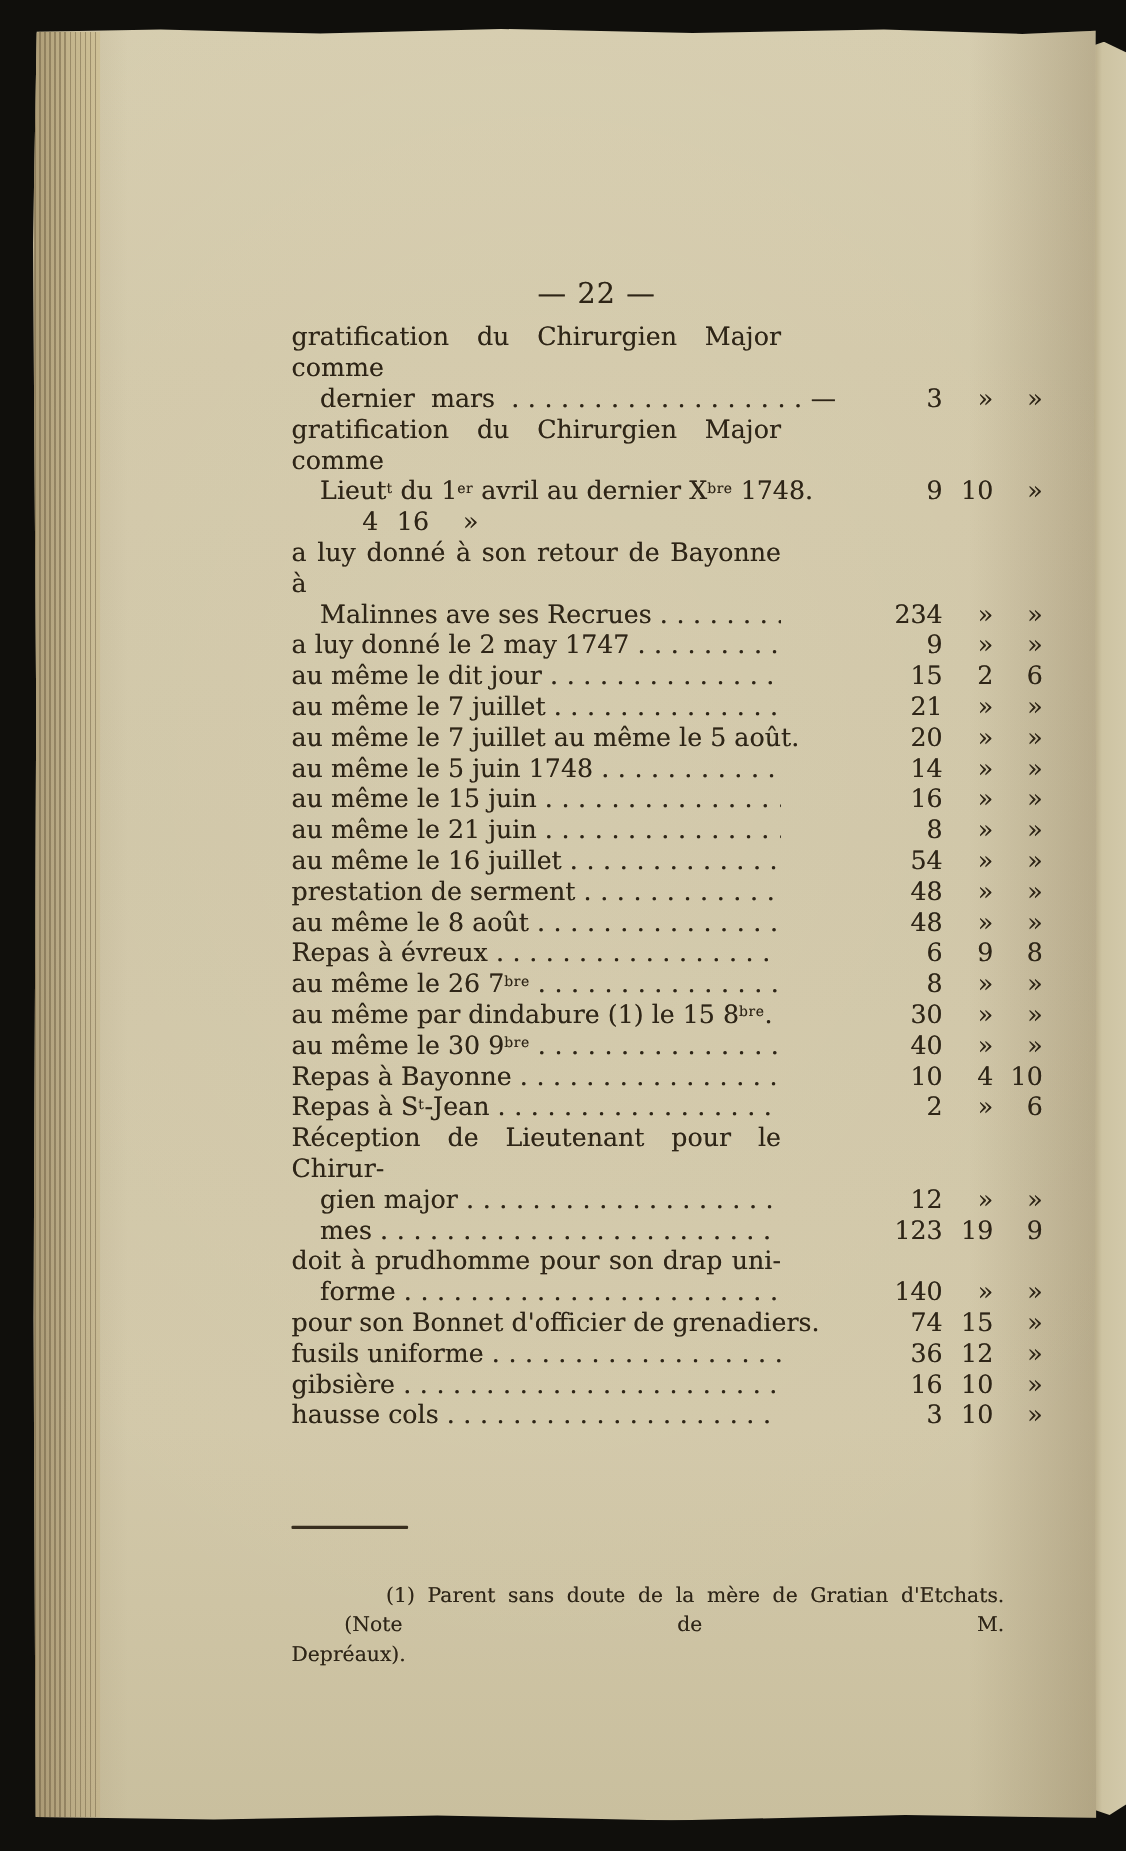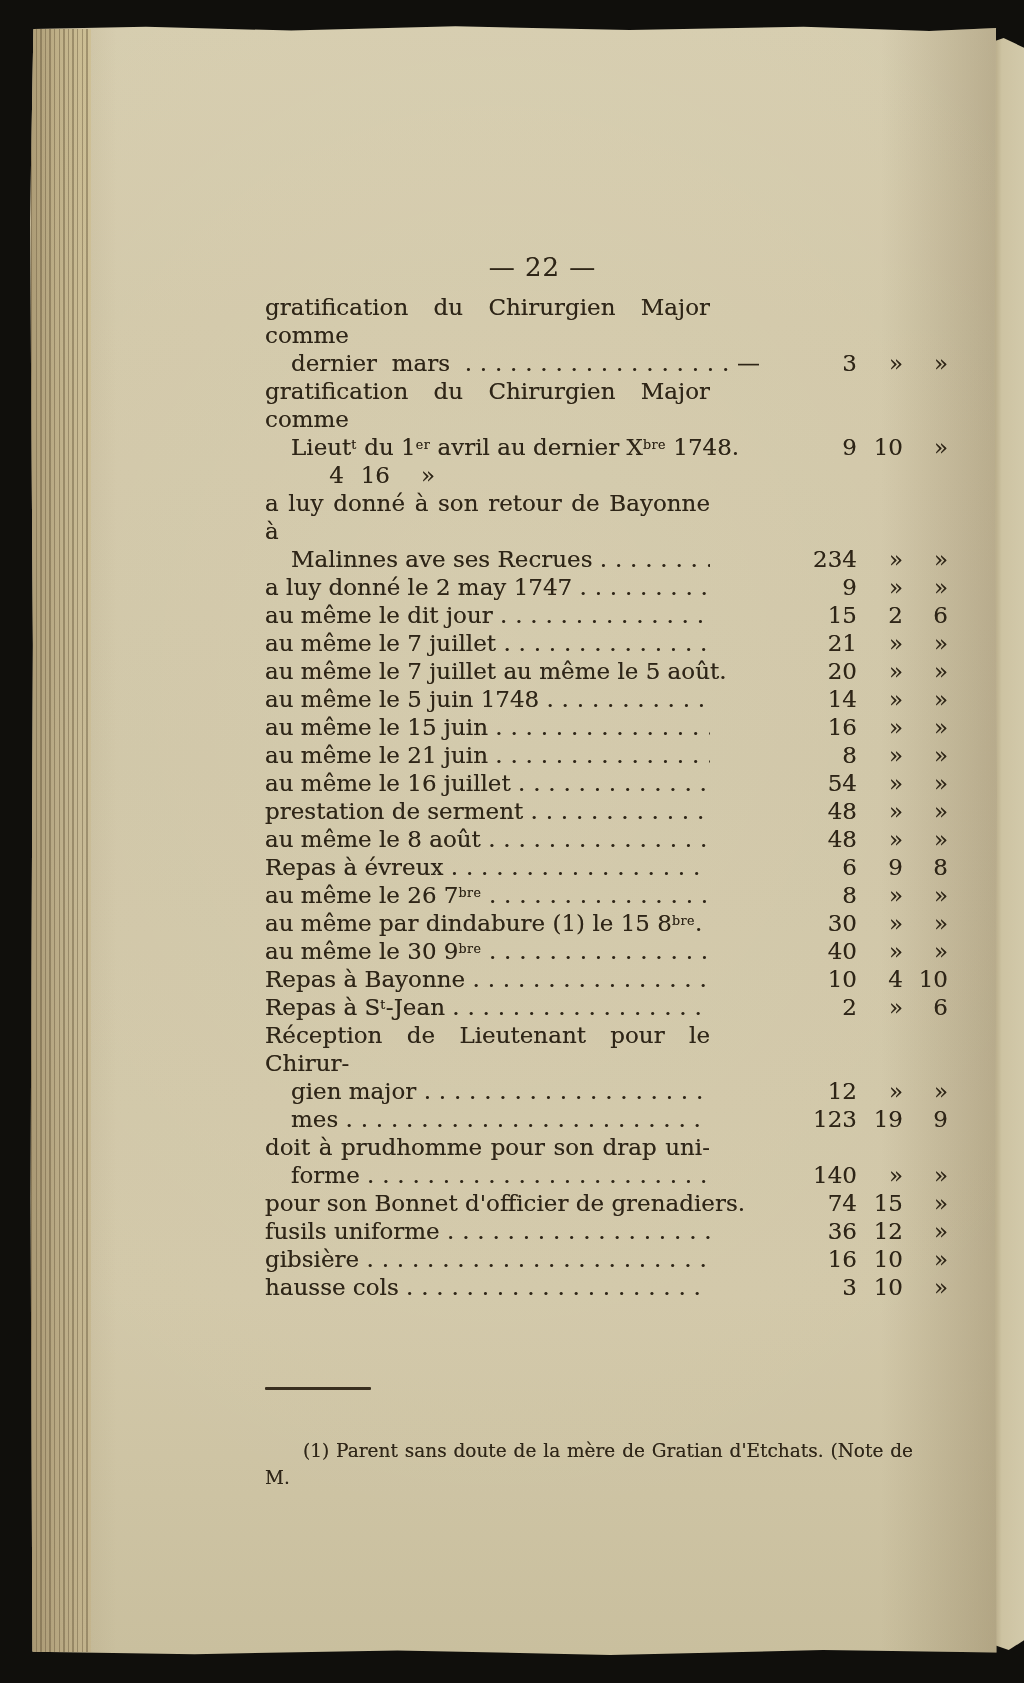--- a/index.html
+++ b/index.html
@@ -61,21 +61,21 @@
     font-size:0.55em;line-height:0;vertical-align:baseline;
     position:relative;top:-0.45em;letter-spacing:0.5px;
   }
   .amounts{display:flex;flex:0 0 170px;width:170px;}
   .a{text-align:right;white-space:pre;}
   .a0{width:79px;}
   .a1{width:46px;}
   .a2{width:45px;}
   .frule{width:106px;height:3px;background:#382e1f;margin-top:86px;border-radius:1px;}
   .footnote{margin-top:47px;width:648px;font-size:18.5px;line-height:27px;}
-  .fl1{text-align:justify;text-align-last:justify;text-indent:38px;}
+  .fl1{text-align:justify;text-align-last:justify;text-indent:38px;margin-left:48px;}
   .fl2{text-align:left;}
 </style>
 </head>
 <body>
 
 <div class="scan">
   <div class="adjacent"></div>
   <div class="page">
     <div class="edges"></div>
     <div class="content">
@@ -352,16 +352,17 @@
                 <span class="a a0">3</span>
                 <span class="a a1">10</span>
                 <span class="a a2">»</span>
               </div>
             </div>
           </div>
         </div>
       <div class="frule"></div>
       <div class="footnote">
         <div class="fl1">(1) Parent sans doute de la mère de Gratian d'Etchats. (Note de M.</div>
+        <div class="fl2">Depréaux).</div>
       </div>
     </div>
   </div>
 </div>
 
 </body></html>

